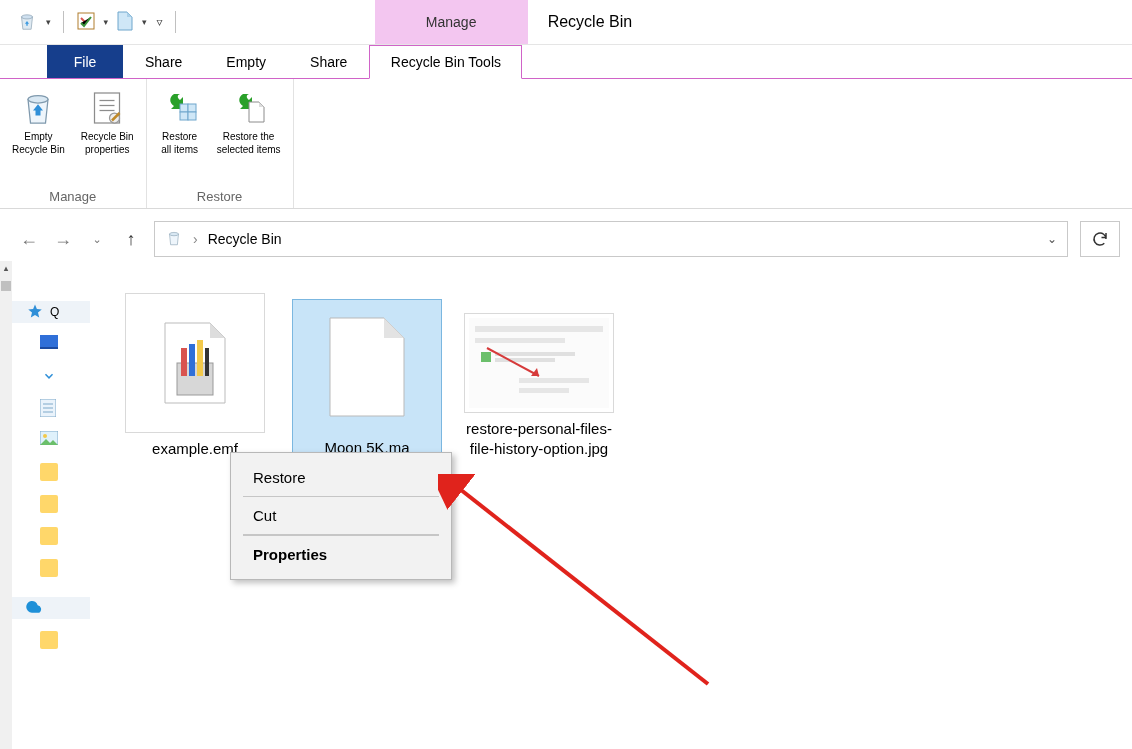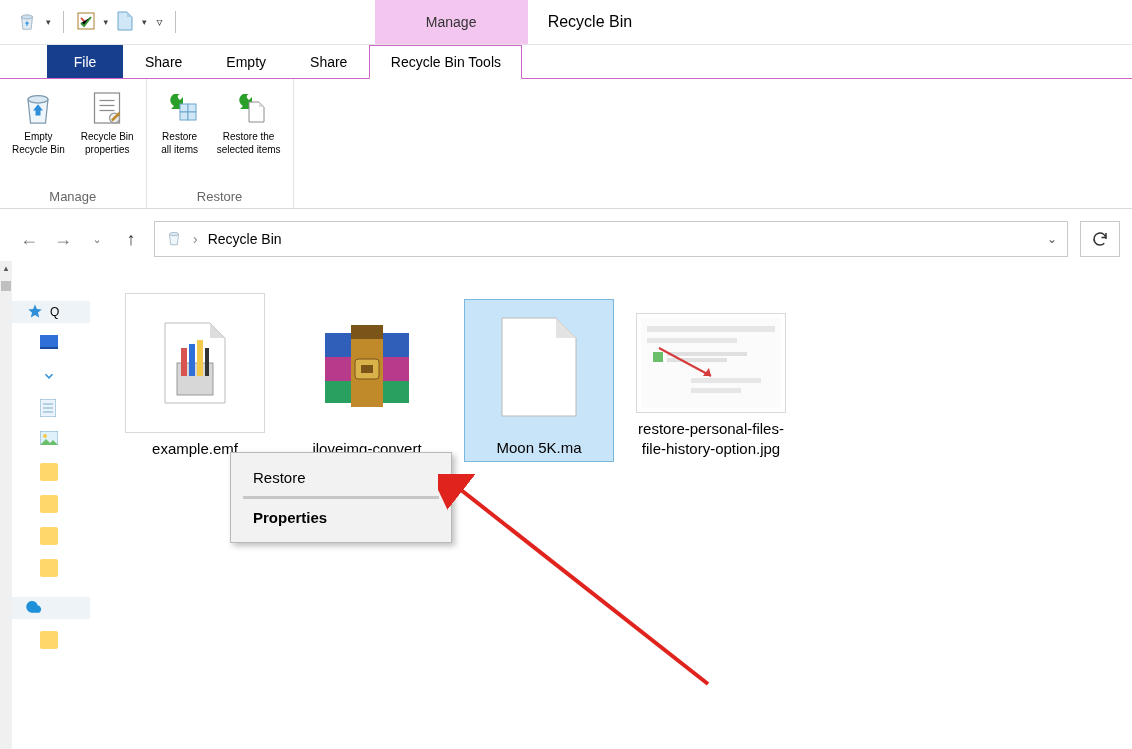--- a/index.html
+++ b/index.html
@@ -271,35 +271,20 @@
               <rect x="22" y="45" width="36" height="32" fill="#d7d7d7" stroke="#999"></rect>
               <rect x="26" y="30" width="6" height="28" fill="#d9534f"></rect>
               <rect x="34" y="26" width="6" height="32" fill="#2f6fd8"></rect>
               <rect x="42" y="22" width="6" height="36" fill="#f3c94b"></rect>
               <rect x="50" y="30" width="4" height="28" fill="#333"></rect>
             </svg>
         </div>
         <div class="name">example.emf</div>
       </div>
 
-      <div class="file">
-        <div style="width:140px;height:140px;display:flex;align-items:center;justify-content:center">
-          <svg width="120" height="120" viewBox="0 0 120 120">
-            <rect x="18" y="30" width="84" height="70" rx="6" fill="#8b2a2a"></rect>
-            <rect x="18" y="30" width="84" height="24" fill="#2f5fb8"></rect>
-            <rect x="18" y="54" width="84" height="24" fill="#b83a8a"></rect>
-            <rect x="18" y="78" width="84" height="22" fill="#2aa060"></rect>
-            <rect x="44" y="22" width="32" height="82" fill="#c08a2a"></rect>
-            <rect x="44" y="22" width="32" height="14" fill="#7a5418"></rect>
-            <rect x="48" y="56" width="24" height="20" rx="3" fill="#d9b24a" stroke="#7a5418"></rect>
-            <rect x="54" y="62" width="12" height="8" fill="#7a5418"></rect>
-          </svg>
-        </div>
-        <div class="name">iloveimg-convert</div>
-      </div>
 
       <div class="file selected">
         <div style="width:100px;height:130px;display:flex;align-items:center;justify-content:center">
           <svg width="90" height="110" viewBox="0 0 90 110">
               <path fill="#fff" stroke="#b9b9b9" d="M8 6h54l20 20v78H8z"></path>
               <path fill="#e3e3e3" d="M62 6l20 20H62z"></path>
             </svg>
         </div>
         <div class="name">Moon 5K.ma</div>
       </div>
@@ -322,20 +307,21 @@
         <div class="name">restore-personal-files-file-history-option.jpg</div>
       </div>
 
     </div>
   </div>
 </div>
 
 <div class="ctx">
   <div class="ctx-item">Restore</div>
   <div class="ctx-sep"></div>
+  <div class="ctx-item">Cut</div>
   <div class="ctx-sep"></div>
   <div class="ctx-sep"></div>
   <div class="ctx-item bold">Properties</div>
 </div>
 
 <svg class="annot" width="300" height="230">
   <defs>
       <marker id="ah" markerWidth="12" markerHeight="12" refX="2" refY="6" orient="auto">
         <path d="M0 0L12 6L0 12z" fill="#e0231c"></path>
       </marker>

